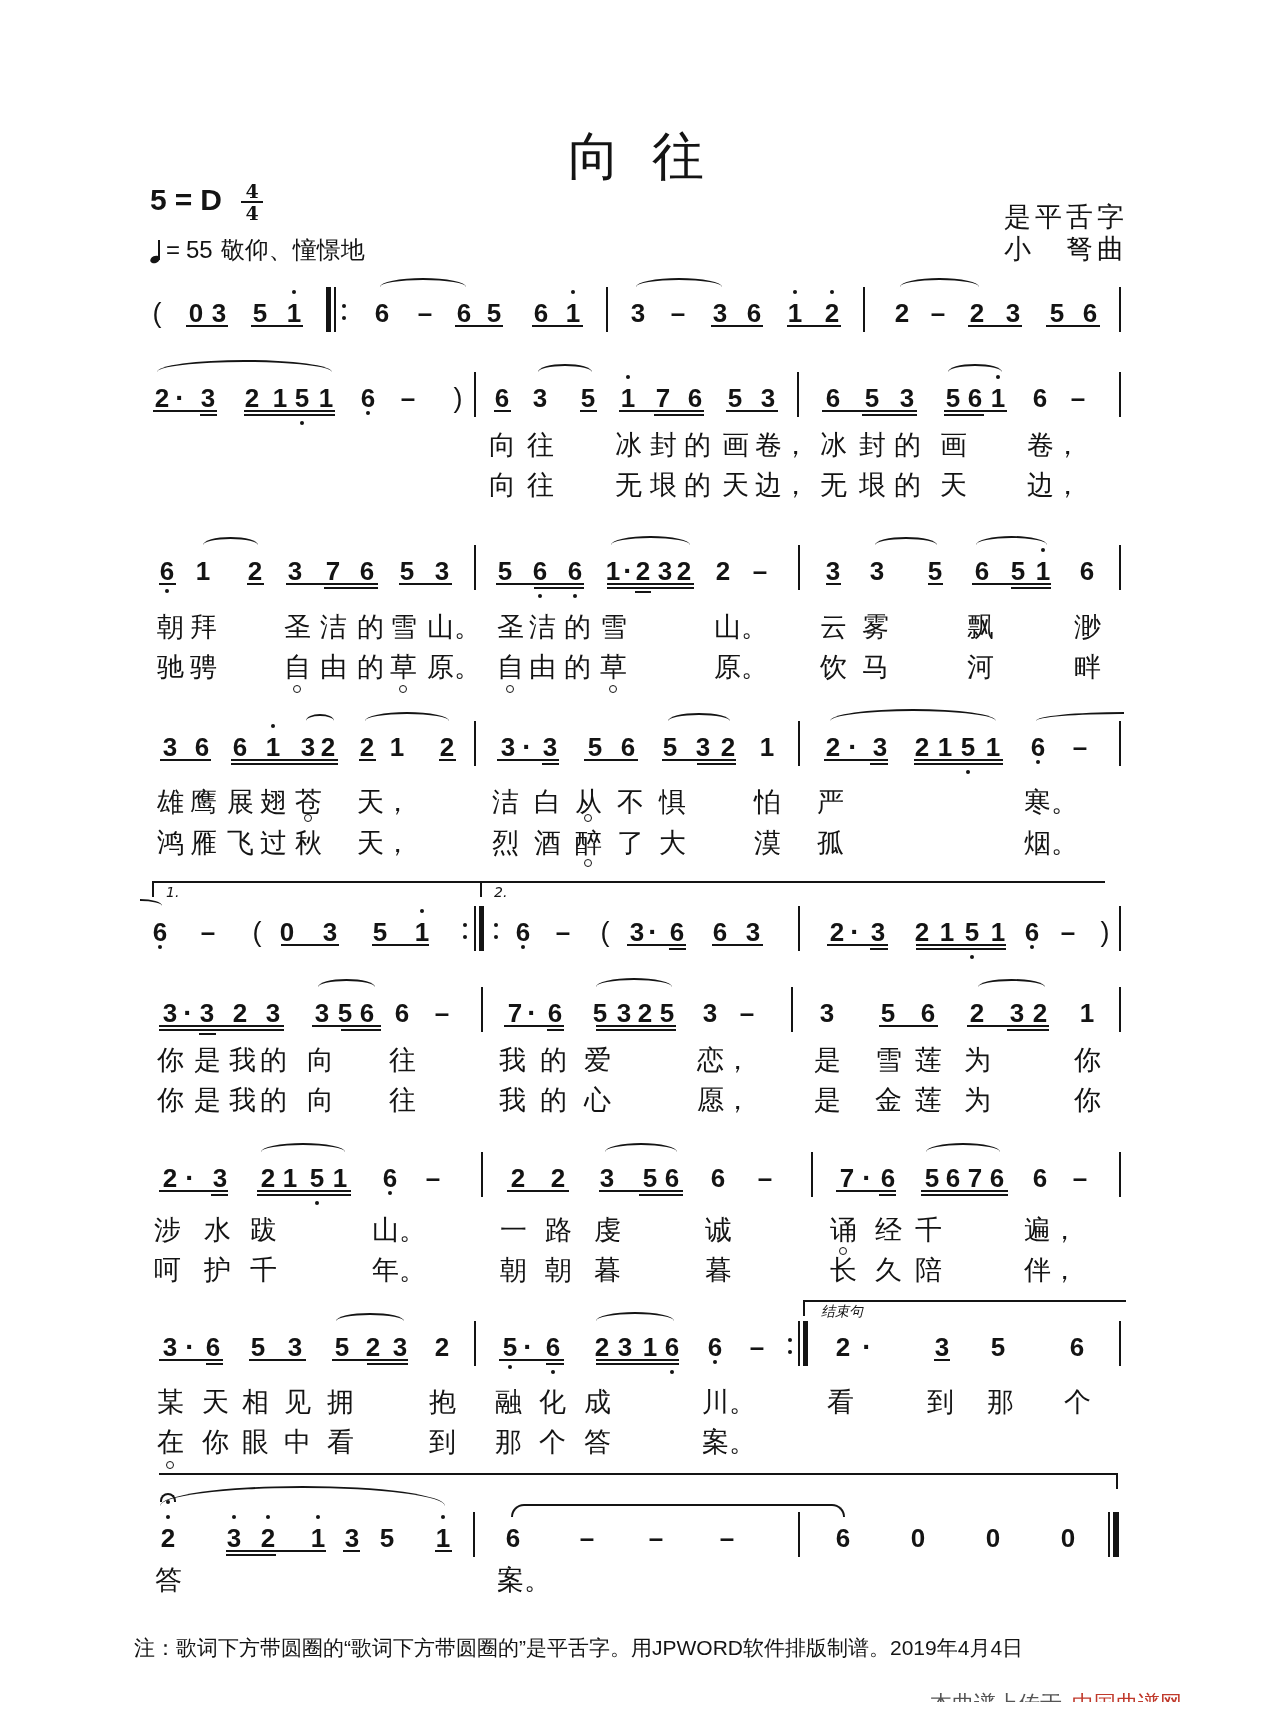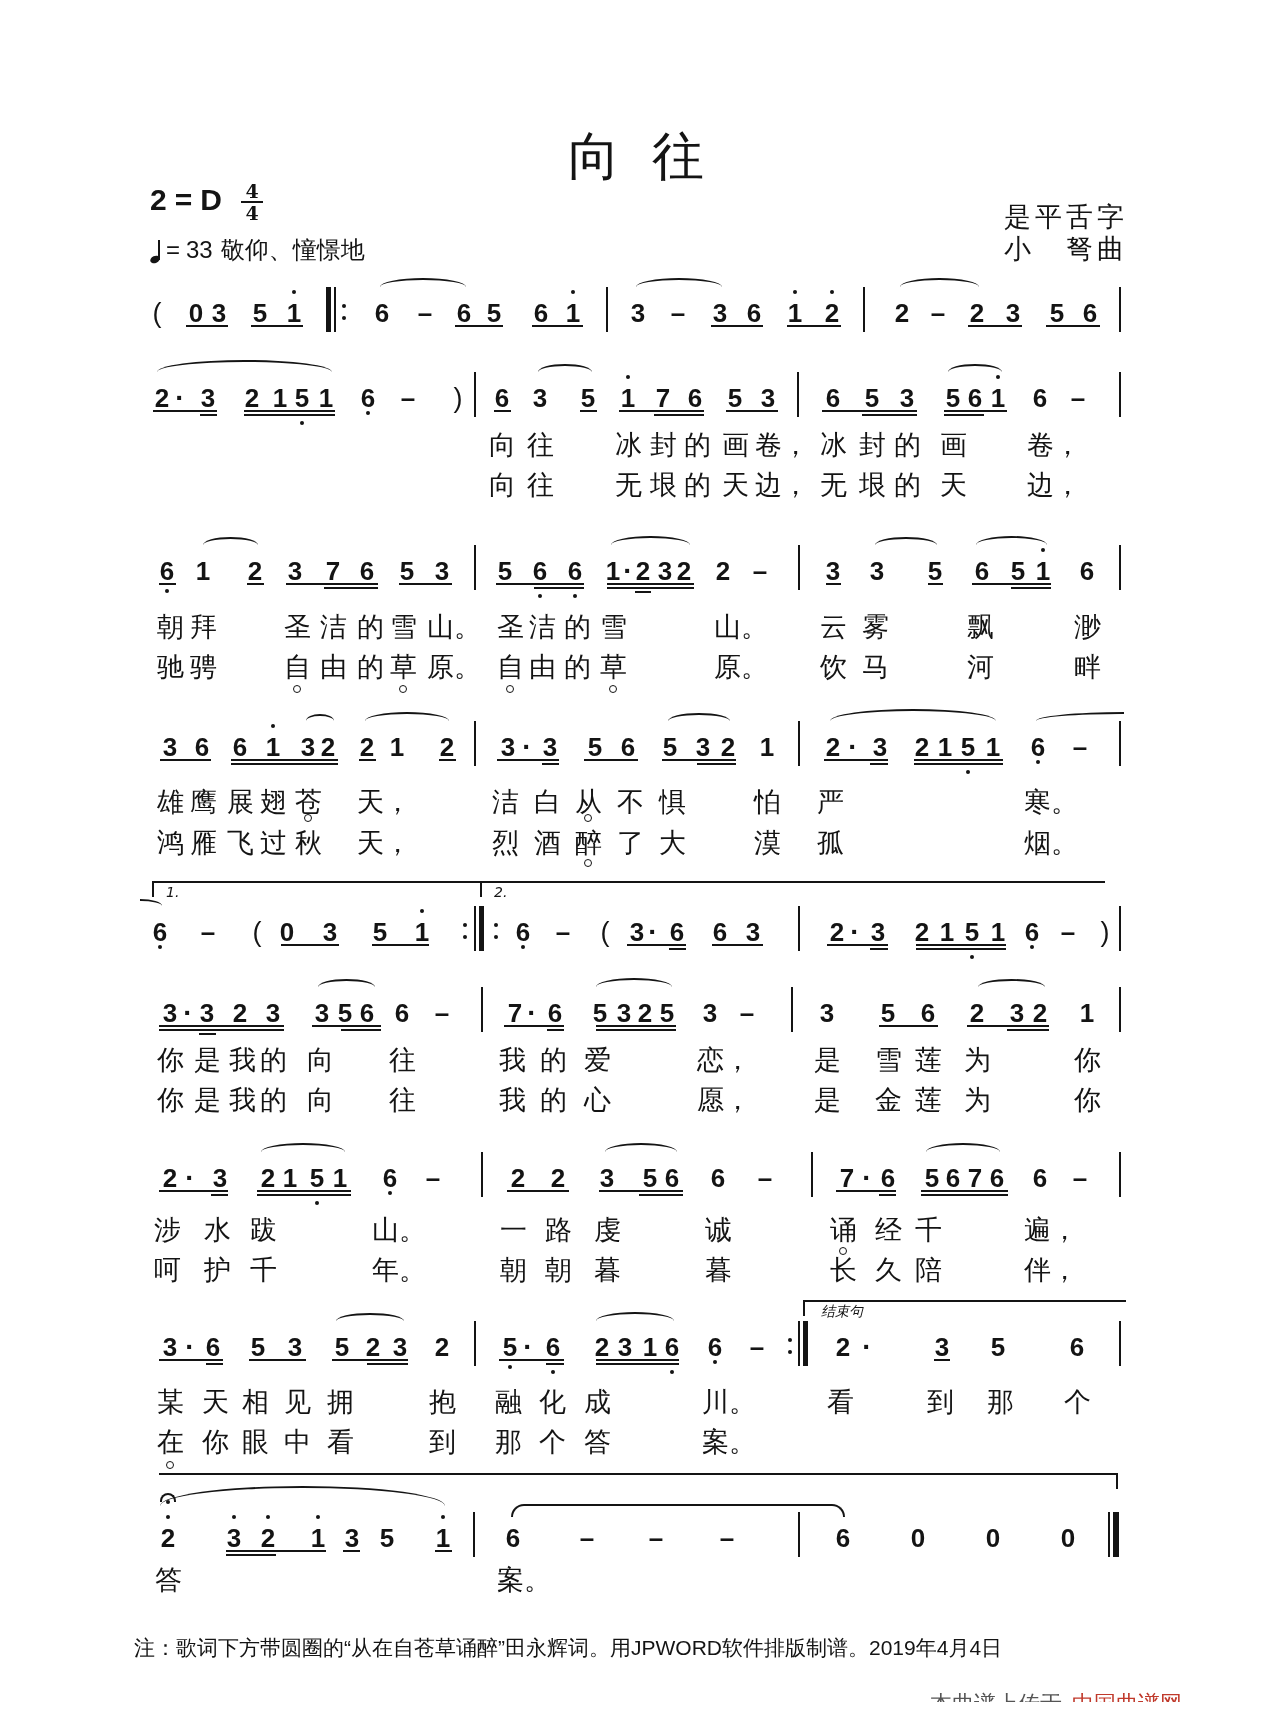--- a/index.html
+++ b/index.html
@@ -41,29 +41,29 @@
 
   .footnote{position:absolute;left:134px;top:1636px;font-family:"Liberation Sans",sans-serif;font-size:21px;line-height:24px;white-space:nowrap;}
   .watermark{position:absolute;left:930px;top:1691px;height:11px;overflow:hidden;font-family:"Liberation Sans",sans-serif;font-size:22px;line-height:26px;white-space:nowrap;color:#555555;}
   .watermark .site{color:#c0392b;margin-left:10px;}
 </style>
 </head>
 <body>
 
 <div class="title">向往</div>
 
-<div class="key">2=D</div>
+<div class="key">5=D</div>
 <div class="timesig">
   <span class="num">4</span>
   <div class="frac"></div>
   <span class="den">4</span>
 </div>
 
 <div class="tempo">
-  <span class="qnote"></span><span>=</span><span class="bpm">33</span><span>敬仰、憧憬地</span>
+  <span class="qnote"></span><span>=</span><span class="bpm">55</span><span>敬仰、憧憬地</span>
 </div>
 
 <div class="credits">
   <div>是平舌字</div>
   <div>小　弩曲</div>
 </div>
 
 <div id="score">
     <span class="note paren" style="left: 157px; top: 300px;">(</span>
     <span class="note" style="left: 196px; top: 300px;">0</span>
@@ -653,16 +653,16 @@
     <div class="ul" style="left: 226px; width: 100px; top: 1550px;"></div>
     <div class="ul" style="left: 226px; width: 50px; top: 1554px;"></div>
     <div class="ul" style="left: 343px; width: 17px; top: 1550px;"></div>
     <div class="ul" style="left: 435px; width: 17px; top: 1550px;"></div>
     <div class="slur" style="left: 160px; top: 1486px; width: 285px; height: 20px;"></div>
     <div class="slur flat" style="left: 511px; top: 1504px; width: 334px; height: 13px;"></div>
     <span class="lyric" style="left: 155px; top: 1565px;">答</span>
     <span class="lyric" style="left: 497px; top: 1565px;">案。</span>
   </div>
 
-<div class="footnote">注：歌词下方带圆圈的“从在自苍草诵醉”田永辉词。用JPWORD软件排版制谱。2019年4月4日</div>
+<div class="footnote">注：歌词下方带圆圈的“歌词下方带圆圈的”是平舌字。用JPWORD软件排版制谱。2019年4月4日</div>
 <div class="watermark">
   <span>本曲谱上传于</span><span class="site">中国曲谱网</span>
 </div>
 
 </body></html>

